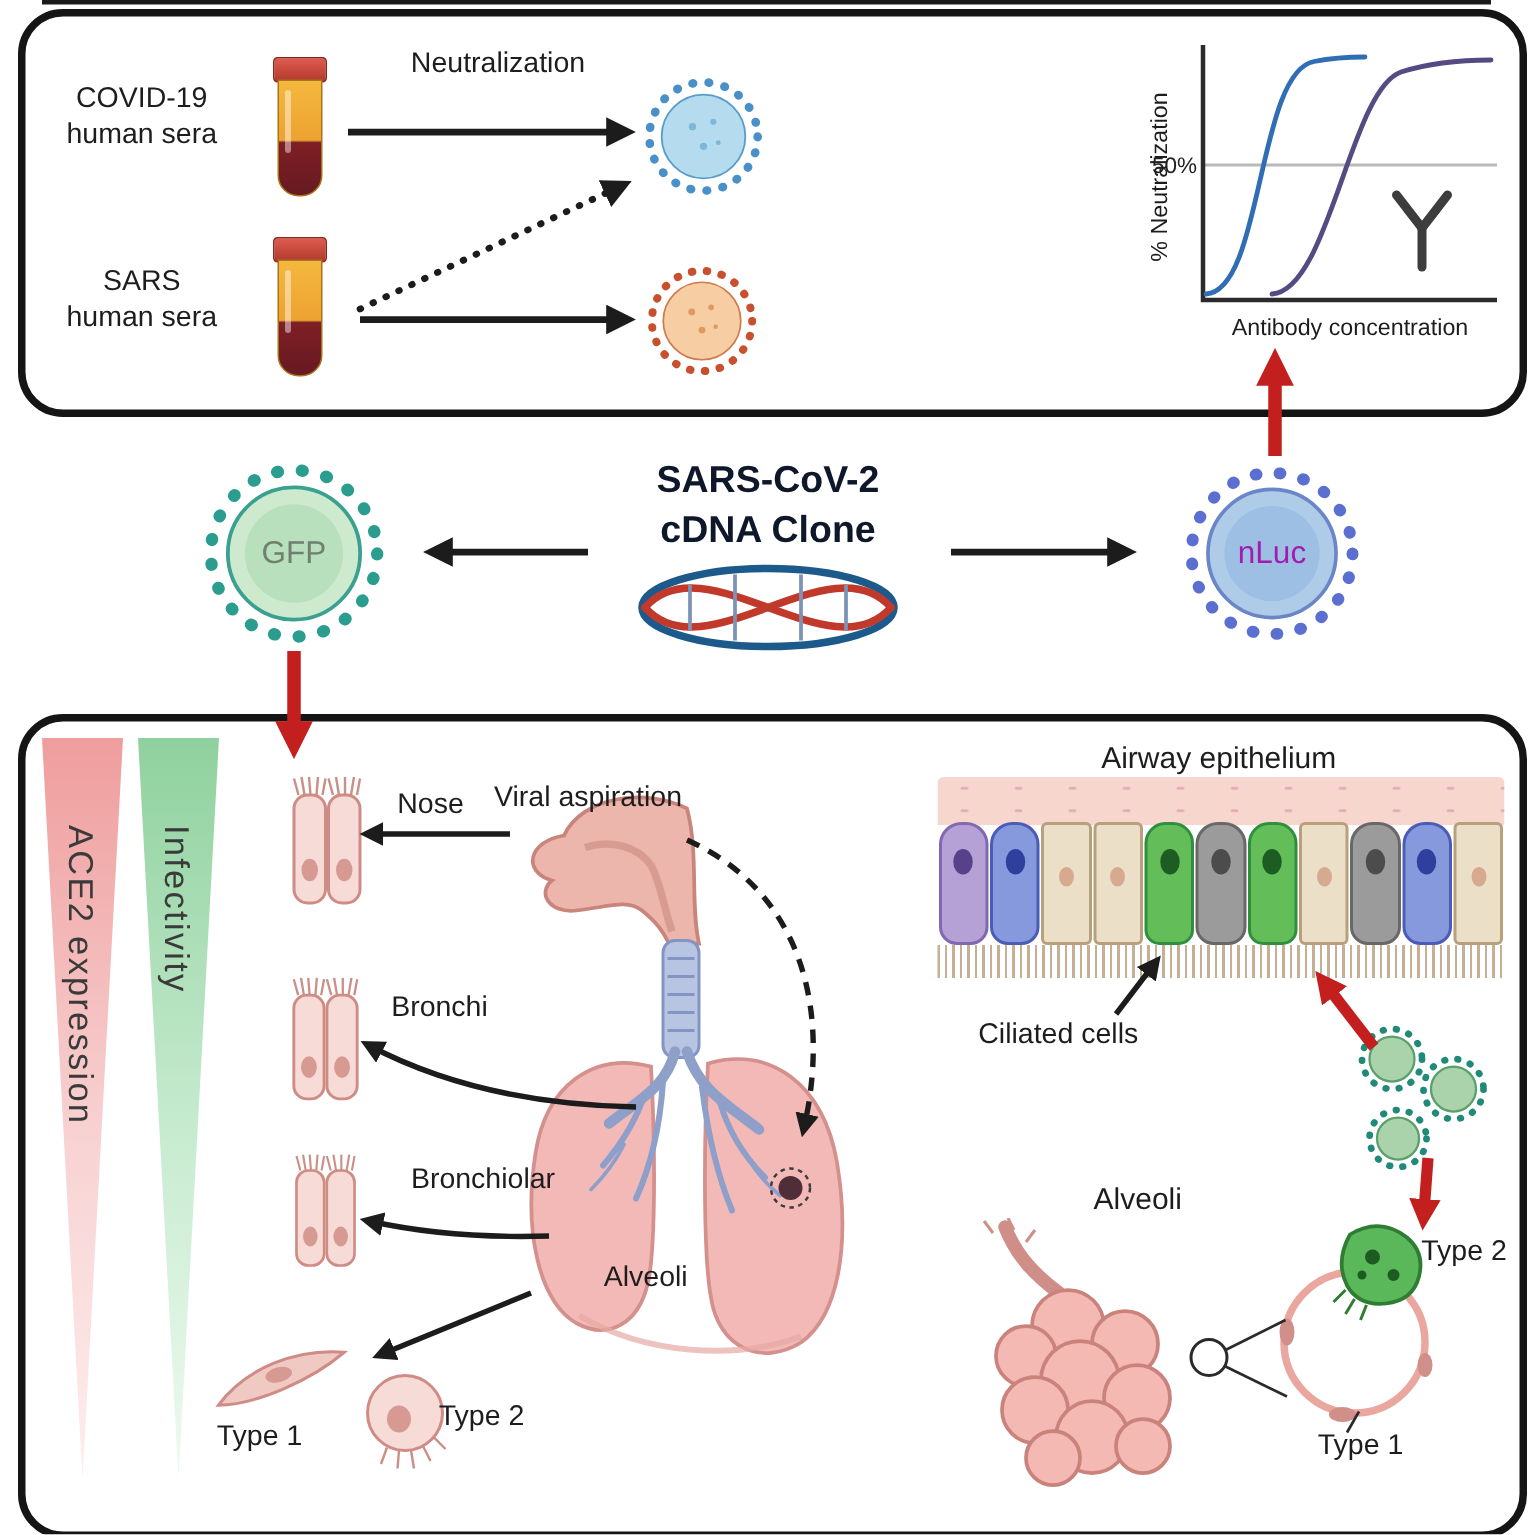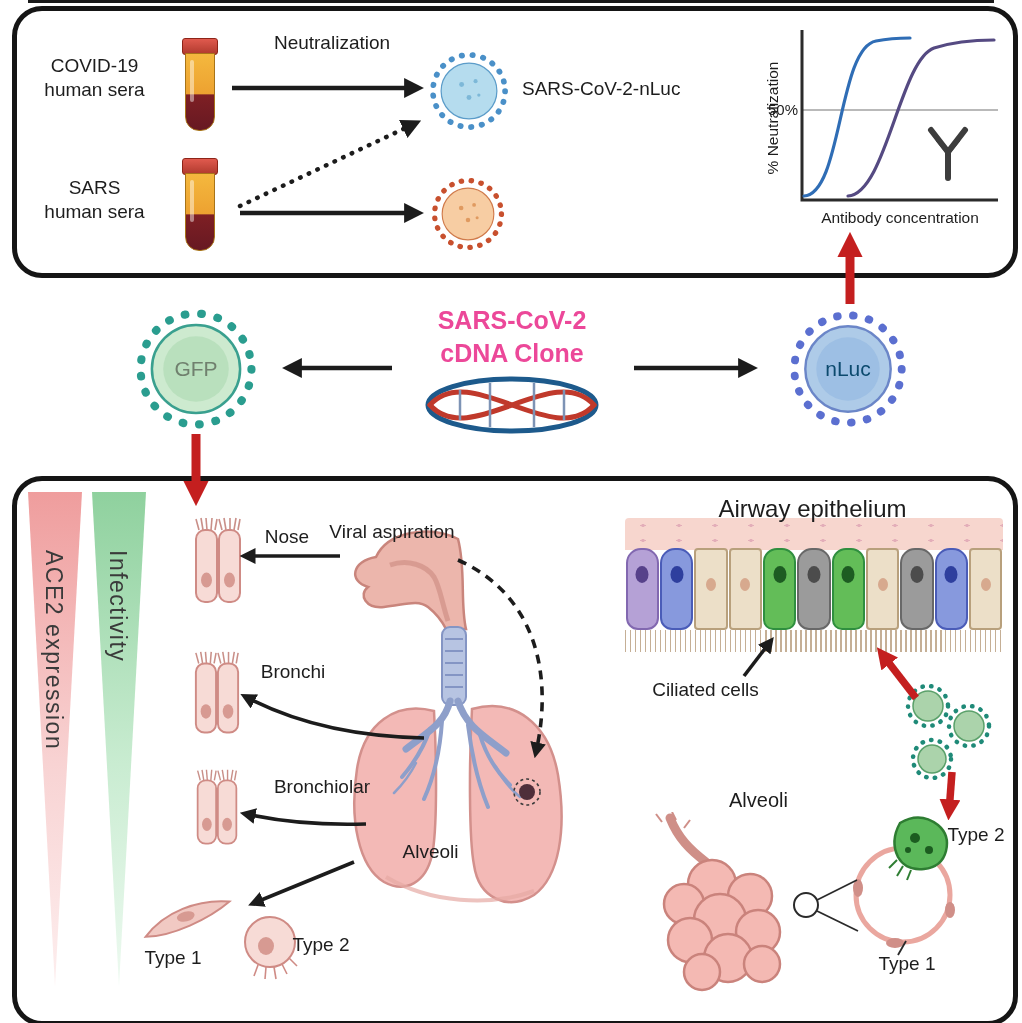--- a/index.html
+++ b/index.html
@@ -3,21 +3,21 @@
 <meta charset="utf-8">
 <style>
   html,body{margin:0;padding:0;background:#fff;}
   .canvas{position:relative;width:1022px;height:1023px;background:#fff;overflow:hidden;
           font-family:"Liberation Sans",sans-serif;color:#1d1d1d;}
   .panel{position:absolute;border:5px solid #151515;border-radius:30px;background:#fff;z-index:1;}
   .lbl{position:absolute;z-index:30;font-size:19px;line-height:1.28;text-align:center;color:#1d1d1d;}
   .ml{white-space:pre-line;}
   .left{text-align:left;}
   .vlabel{position:absolute;z-index:30;writing-mode:vertical-rl;font-size:23px;letter-spacing:1.5px;color:#3a3a3a;}
-  .title{font-size:25px;font-weight:bold;line-height:1.3;color:#ec4899;}
+  .title{font-size:25px;font-weight:bold;line-height:1.3;color:#0f172a;}
   .illus{position:absolute;z-index:10;}
   .overlay{position:absolute;left:0;top:0;width:1022px;height:1023px;z-index:20;pointer-events:none;}
   .viruslabel{position:absolute;z-index:30;font-size:21px;text-align:center;}
   
   .tube{position:absolute;z-index:10;width:44px;}
   .tube-cap{width:34px;height:15px;margin:0 auto;background:linear-gradient(#e05a4e,#b03a2e);
             border:1.5px solid #8e2418;border-radius:3px;}
   .tube-body{position:relative;width:28px;height:76px;margin:-2px auto 0;
              background:linear-gradient(180deg,#f4b83e 0%,#eda231 52%,#7e1f24 54%,#671922 100%);
              border:1.5px solid #a87419;border-radius:0 0 14px 14px;}
@@ -333,37 +333,36 @@
       <circle cx="806" cy="905" r="12" fill="#ffffff" stroke-width="2"></circle>
       <path d="M817,900 L857,880"></path>
       <path d="M817,911 L858,931"></path>
       <path d="M906,941 L898,955"></path>
     </g>
   </svg>
 
   <div class="lbl ml" style="left:22px;top:54px;width:145px;">COVID-19
 human sera</div>
   <div class="lbl" style="left:252px;top:31px;width:160px;">Neutralization</div>
-  <div class="lbl left" style="left:522px;top:77px;width:190px;">SARS-CoV-2-nLuc</div>
   <div class="lbl ml" style="left:22px;top:176px;width:145px;">SARS
 human sera</div>
 
   <div class="lbl ml title" style="left:392px;top:304px;width:240px;">SARS-CoV-2
 cDNA Clone</div>
   <div class="viruslabel" style="left:166px;top:357px;width:60px;color:#70806e;">GFP</div>
-  <div class="viruslabel" style="left:818px;top:357px;width:60px;color:#0c4a6e;">nLuc</div>
+  <div class="viruslabel" style="left:818px;top:357px;width:60px;color:#a21caf;">nLuc</div>
 
   <div class="vlabel" style="left:40px;top:550px;">ACE2 expression</div>
   <div class="vlabel" style="left:104px;top:550px;">Infectivity</div>
   <div class="lbl" style="left:252px;top:525px;width:70px;">Nose</div>
   <div class="lbl" style="left:322px;top:520px;width:140px;text-align:center;">Viral aspiration</div>
   <div class="lbl" style="left:248px;top:660px;width:90px;">Bronchi</div>
   <div class="lbl" style="left:252px;top:775px;width:140px;">Bronchiolar</div>
   <div class="lbl" style="left:388px;top:840px;width:85px;">Alveoli</div>
   <div class="lbl" style="left:138px;top:946px;width:70px;">Type 1</div>
   <div class="lbl" style="left:286px;top:933px;width:70px;">Type 2</div>
-  <div class="lbl" style="left:700px;top:494px;width:225px;font-size:24px;">Airway epithelium</div>
+  <div class="lbl" style="left:700px;top:494px;width:225px;font-size:20px;">Airway epithelium</div>
   <div class="lbl" style="left:638px;top:678px;width:135px;">Ciliated cells</div>
   <div class="lbl" style="left:716px;top:788px;width:85px;font-size:20px;">Alveoli</div>
   <div class="lbl" style="left:944px;top:823px;width:64px;">Type 2</div>
   <div class="lbl" style="left:872px;top:952px;width:70px;">Type 1</div>
 
 </div>
 
 </body></html>

